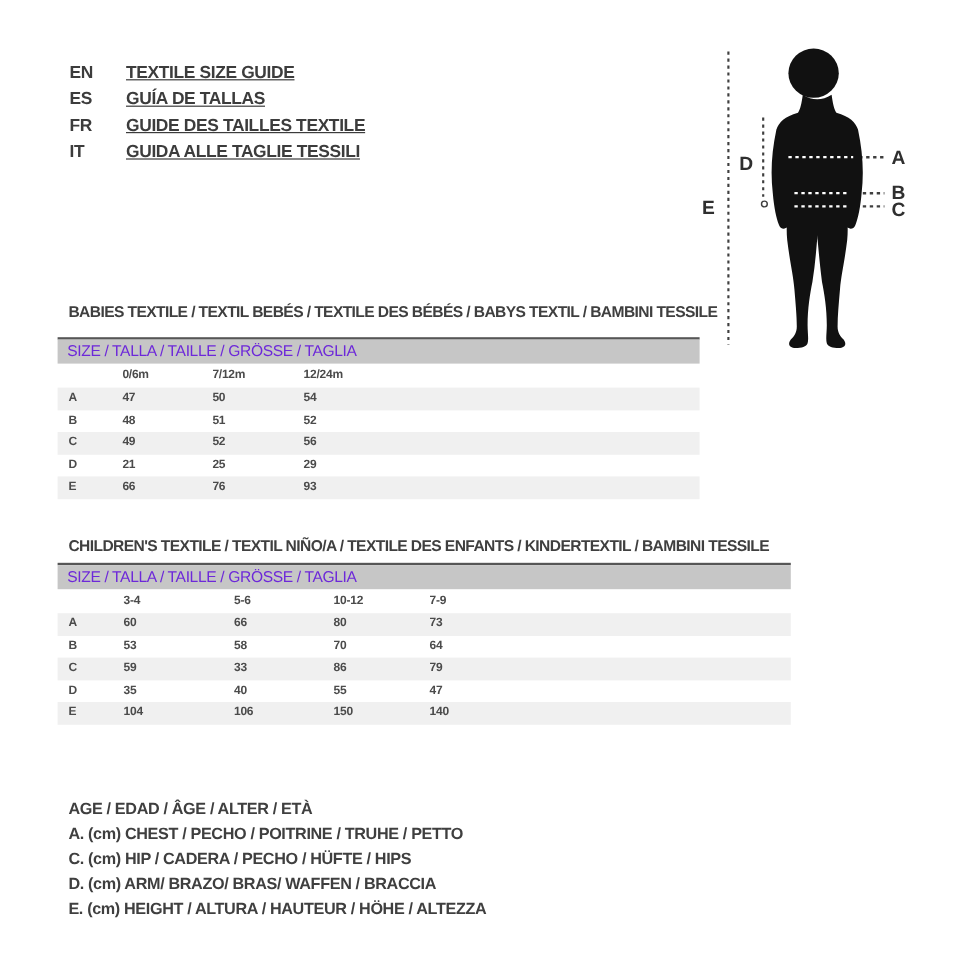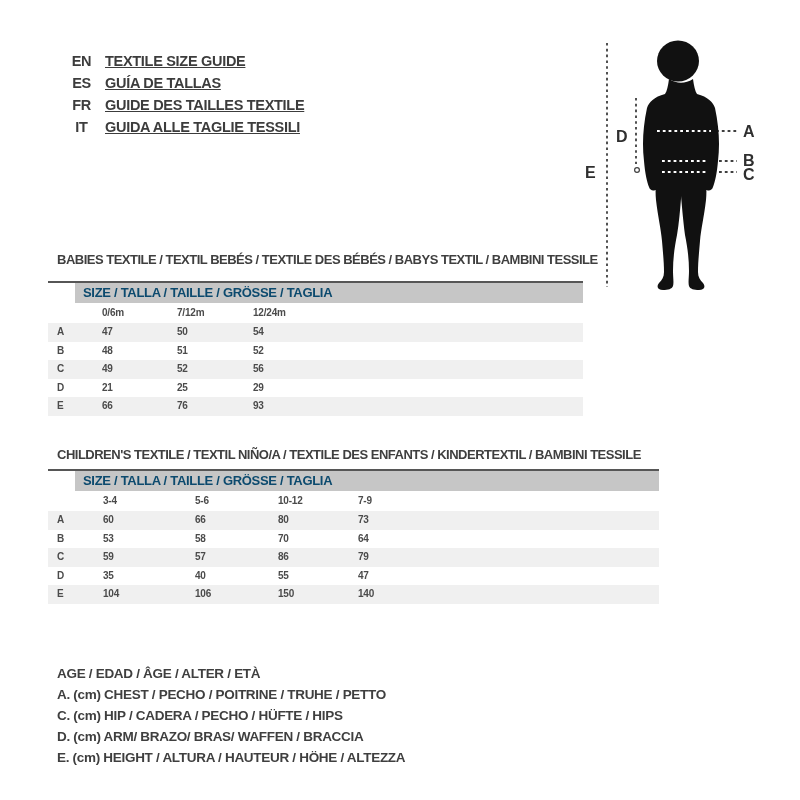--- a/index.html
+++ b/index.html
@@ -5,39 +5,39 @@
   html,body{margin:0;padding:0;}
   body{
     width:800px;height:800px;background:#ffffff;
     font-family:"Liberation Sans",sans-serif;color:#3c3c3c;
   }
   .canvas{position:relative;width:800px;height:800px;overflow:hidden;background:#fff;}
 
   
   .lang-block{position:absolute;left:58px;top:50px;}
   .lang-row{display:flex;line-height:22px;font-size:14.5px;font-weight:bold;letter-spacing:-0.3px;}
-  .lang-code{width:47px;flex:0 0 47px;text-align:center;}
+  .lang-code{width:47px;flex:0 0 47px;}
   .lang-label{white-space:nowrap;text-decoration:underline;}
 
   
   .figure{position:absolute;left:580px;top:10px;width:220px;height:300px;pointer-events:none;}
   .figure text{font-family:"Liberation Sans",sans-serif;font-weight:bold;fill:#2f2f2f;}
 
   
   .section-heading{position:absolute;left:57px;font-size:13px;font-weight:bold;
     letter-spacing:-0.5px;color:#3f3f3f;white-space:nowrap;}
   .heading-babies{top:252px;}
   .heading-children{top:447px;}
 
   
   .size-table{position:absolute;left:48px;border-top:2px solid #565656;box-sizing:border-box;}
   .table-babies{top:281px;width:535px;}
   .table-children{top:469px;width:611px;}
   .size-bar{background:#c6c6c6;height:20px;line-height:20px;padding-left:8px;
-    font-size:13px;font-weight:bold;letter-spacing:-0.3px;color:#0c4a6e;white-space:nowrap;margin-left:27px;}
+    font-size:13px;font-weight:normal;letter-spacing:-0.3px;color:#6d28d9;white-space:nowrap;}
   .t-row{display:grid;height:18.6px;line-height:18.6px;font-size:10px;font-weight:bold;
     color:#4b4b4b;padding-left:9px;box-sizing:border-box;letter-spacing:-0.2px;}
   .t-row.header-row{height:20px;line-height:20px;}
   .table-babies .t-row{grid-template-columns:45px 75px 76px 1fr;}
   .table-children .t-row{grid-template-columns:46px 92px 83px 80px 1fr;}
   .t-row.alt{background:#f0f0f0;}
   .cell{white-space:nowrap;}
 
   
   .legend{position:absolute;left:57px;top:631px;font-size:13.5px;font-weight:bold;
@@ -189,21 +189,21 @@
     <div class="t-row">
       <span class="cell">B</span>
       <span class="cell">53</span>
       <span class="cell">58</span>
       <span class="cell">70</span>
       <span class="cell">64</span>
     </div>
     <div class="t-row alt">
       <span class="cell">C</span>
       <span class="cell">59</span>
-      <span class="cell">57</span>
+      <span class="cell">33</span>
       <span class="cell">86</span>
       <span class="cell">79</span>
     </div>
     <div class="t-row">
       <span class="cell">D</span>
       <span class="cell">35</span>
       <span class="cell">40</span>
       <span class="cell">55</span>
       <span class="cell">47</span>
     </div>

